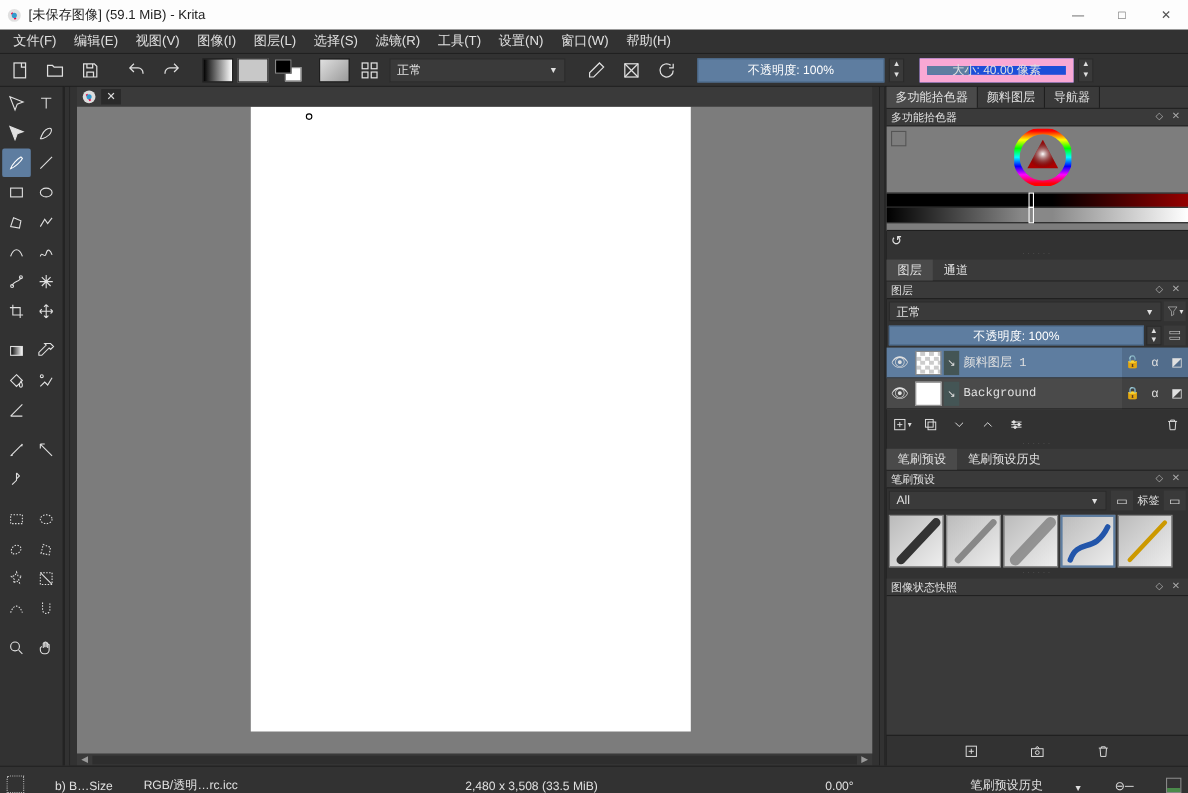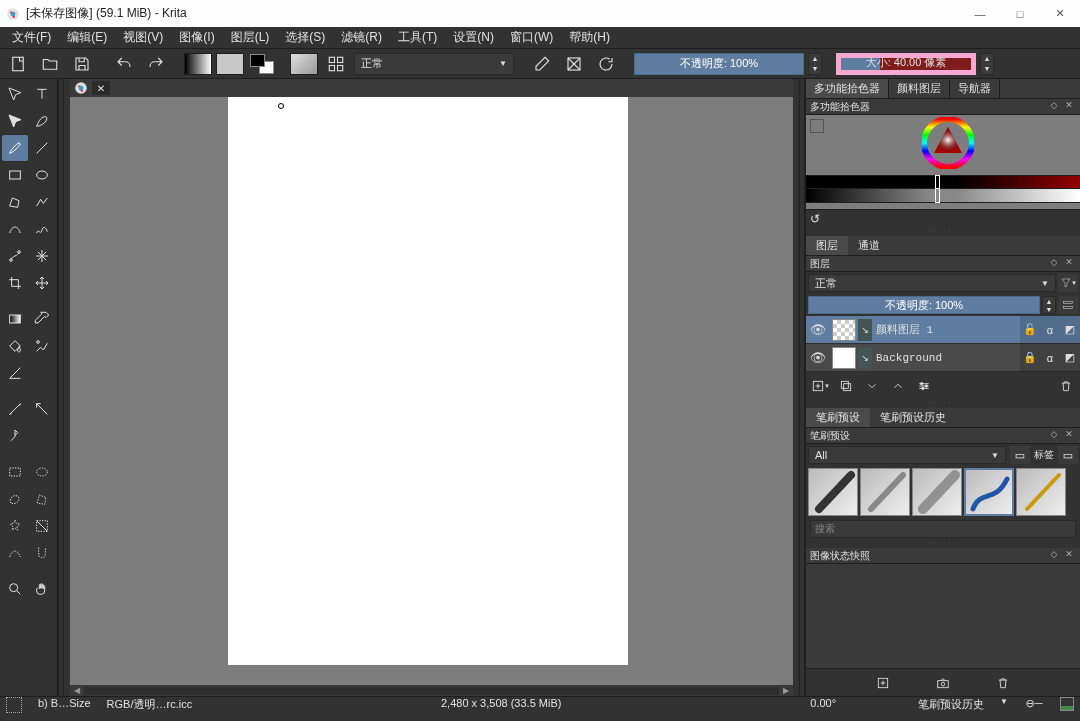--- a/index.html
+++ b/index.html
@@ -22,21 +22,21 @@
 .tb-btn svg { width: 18px; height: 18px; stroke: #e0e0e0; fill: none; stroke-width: 1.5; }
 .tb-sep { width: 6px; }
 .tb-gradient { width: 28px; height: 22px; background: linear-gradient(90deg, #000, #fff); border: 1px solid #1e1e1e; }
 .tb-pattern { width: 28px; height: 22px; background: #c8c8c8; border: 1px solid #1e1e1e; }
 .tb-swap { width: 28px; height: 22px; position: relative; }
 .tb-swap .fg { position: absolute; left: 2px; top: 1px; width: 15px; height: 13px; background: #000; border: 1px solid #888; }
 .tb-swap .bg { position: absolute; right: 2px; bottom: 1px; width: 15px; height: 13px; background: #fff; border: 1px solid #888; }
 .tb-brush { width: 28px; height: 22px; background: linear-gradient(135deg, #e0e0e0, #999); border: 1px solid #1e1e1e; }
 .tb-blend { width: 160px; height: 22px; background: #3a3a3a; border: 1px solid #2a2a2a; display: flex; align-items: center; padding: 0 6px; justify-content: space-between; }
 .tb-opacity { width: 170px; height: 22px; background: #5e7da0; border: 1px solid #4a6888; display: flex; align-items: center; justify-content: center; color: #fff; }
-.tb-size { width: 140px; height: 22px; background: #7f1d1d; border: 5px solid #f9a8d4; display: flex; align-items: flex-end; padding: 0 6px; position: relative; }
+.tb-size { width: 140px; height: 22px; background: #1d4ed8; border: 7px solid #f9a8d4; display: flex; align-items: center; padding: 0 6px; position: relative; }
 .tb-size .fill { position: absolute; left: 0; top: 0; bottom: 0; width: 30%; background: #5e7da0; }
 .tb-size .label { position: relative; z-index: 1; width: 100%; text-align: center; }
 .tb-spin { width: 14px; height: 22px; display: flex; flex-direction: column; background: #3a3a3a; border: 1px solid #2a2a2a; }
 .tb-spin span { flex: 1; display: flex; align-items: center; justify-content: center; font-size: 7px; }
 
 
 .main { display: flex; height: 617px; }
 
 
 .toolbox { width: 58px; background: #323232; border-right: 1px solid #1e1e1e; display: flex; flex-wrap: wrap; align-content: flex-start; padding: 2px; gap: 1px; }
@@ -107,21 +107,21 @@
 .brush-grid { display: flex; gap: 2px; padding: 2px; }
 .brush-thumb { width: 50px; height: 48px; background: linear-gradient(135deg, #bbb, #eee); border: 1px solid #888; position:relative; }
 .brush-thumb.selected { outline: 2px solid #5e7da0; outline-offset: -2px; }
 .brush-search { height: 18px; background: #3a3a3a; border: 1px solid #2a2a2a; margin: 2px 4px; padding: 0 4px; font-size: 10px; color: #888; display: flex; align-items: center; }
 
 
 .snap-area { flex: 1; background: #3a3a3a; }
 .snap-actions { height: 28px; display: flex; align-items: center; justify-content: center; gap: 40px; border-top:1px solid #1e1e1e; }
 
 
-.status-bar { position: absolute; bottom: 0; left: 0; right: 0; height: 25px; background: #323232; border-top: 1px solid #1e1e1e; display: flex; align-items: flex-start; padding: 0 6px; gap: 16px; font-size: 11px; }
+.status-bar { position: absolute; bottom: 0; left: 0; right: 0; height: 25px; background: #323232; border-top: 1px solid #1e1e1e; display: flex; align-items: flex-end; padding: 0 6px; gap: 28px; font-size: 11px; }
 .status-bar .sp { flex: 1; }
 .sel-box { width: 16px; height: 16px; border: 1px dotted #aaa; }
 .mem-box { width: 14px; height: 14px; background: linear-gradient(0deg, #4a8a4a 30%, #333 30%); border: 1px solid #888; }
 
 .dots { text-align:center; color:#555; font-size:8px; letter-spacing:2px; height:8px; line-height:6px; }
 
 .grip { width:6px; background:#323232; border-left:1px solid #222; border-right:1px solid #222;}
 
 </style>
 </head>
@@ -640,21 +640,20 @@
       <div class="brush-thumb"><svg width="50" height="48" viewBox="0 0 50 48">
             <path d="M42 6 L10 40" stroke="#666" stroke-width="10" stroke-linecap="round" opacity="0.6"></path>
           </svg></div>
       <div class="brush-thumb selected"><svg width="50" height="48" viewBox="0 0 50 48">
             <path d="M8 40 C 15 20, 30 35, 42 10" stroke="#2255aa" stroke-width="5" fill="none" stroke-linecap="round"></path>
           </svg></div>
       <div class="brush-thumb"><svg width="50" height="48" viewBox="0 0 50 48">
             <path d="M42 6 L10 40" stroke="#c90" stroke-width="4" stroke-linecap="round"></path>
           </svg></div>
     </div>
-    <div class="brush-search">搜索</div>
     <div class="dots">······</div>
 
     <div class="panel-header">
       <span>图像状态快照</span>
         <span class="sp"></span>
       <span class="pbtn">◇</span>
       <span class="pbtn">✕</span>
     </div>
     <div class="snap-area"></div>
     <div class="snap-actions">

